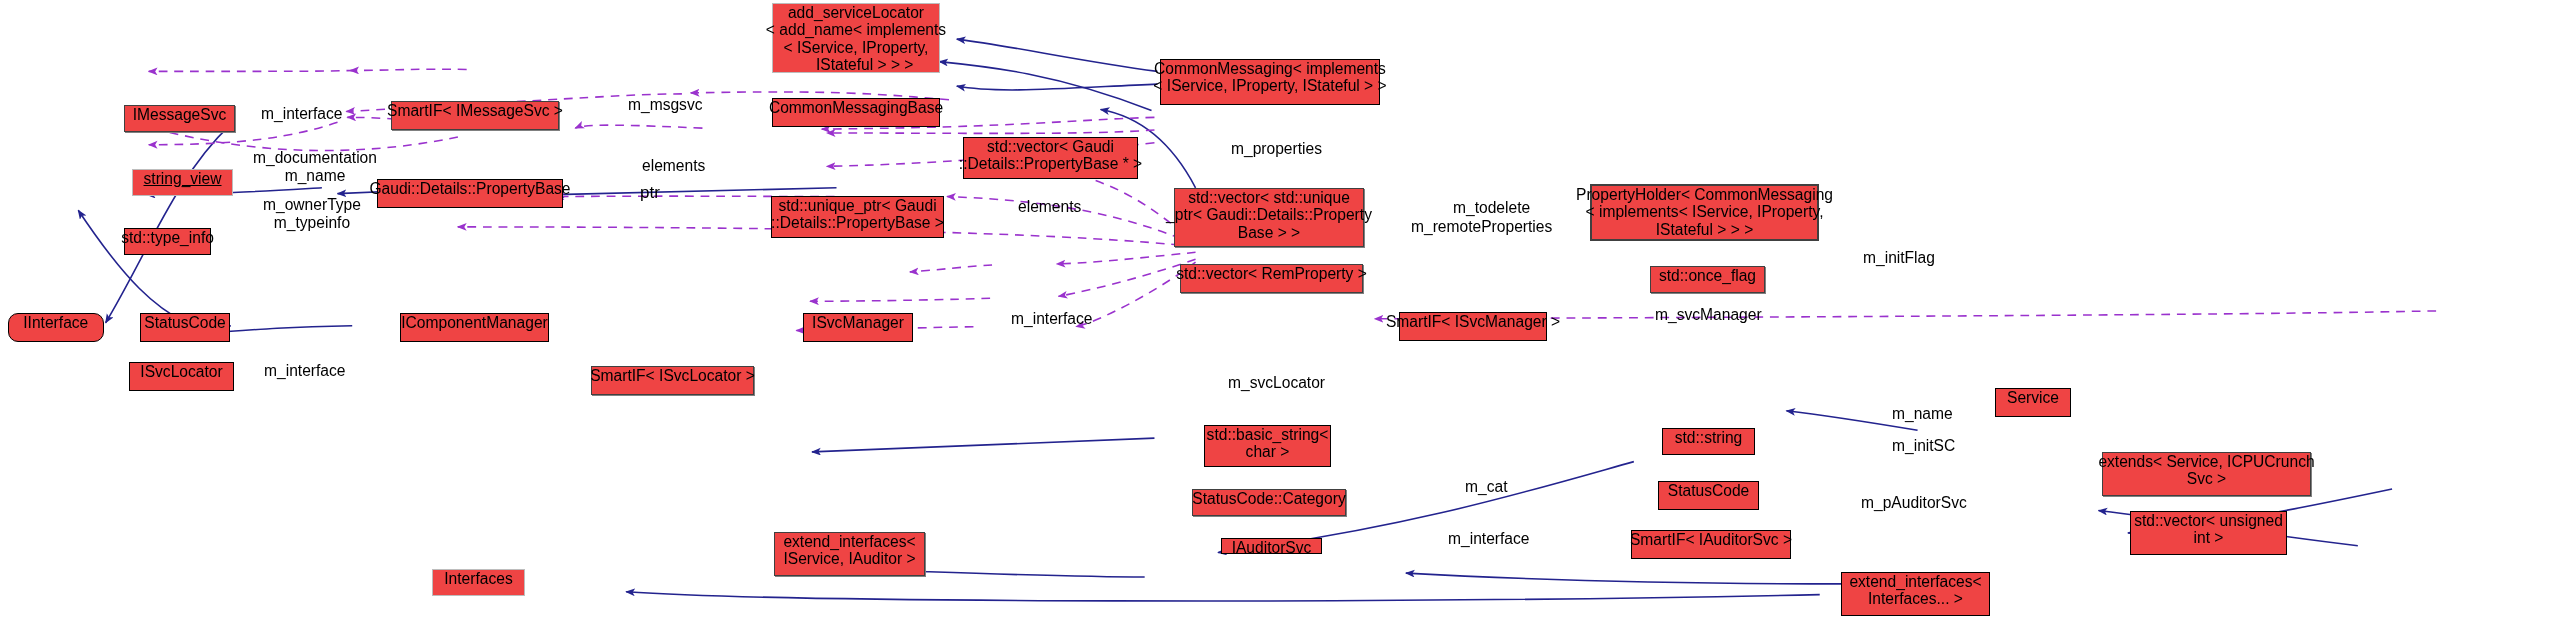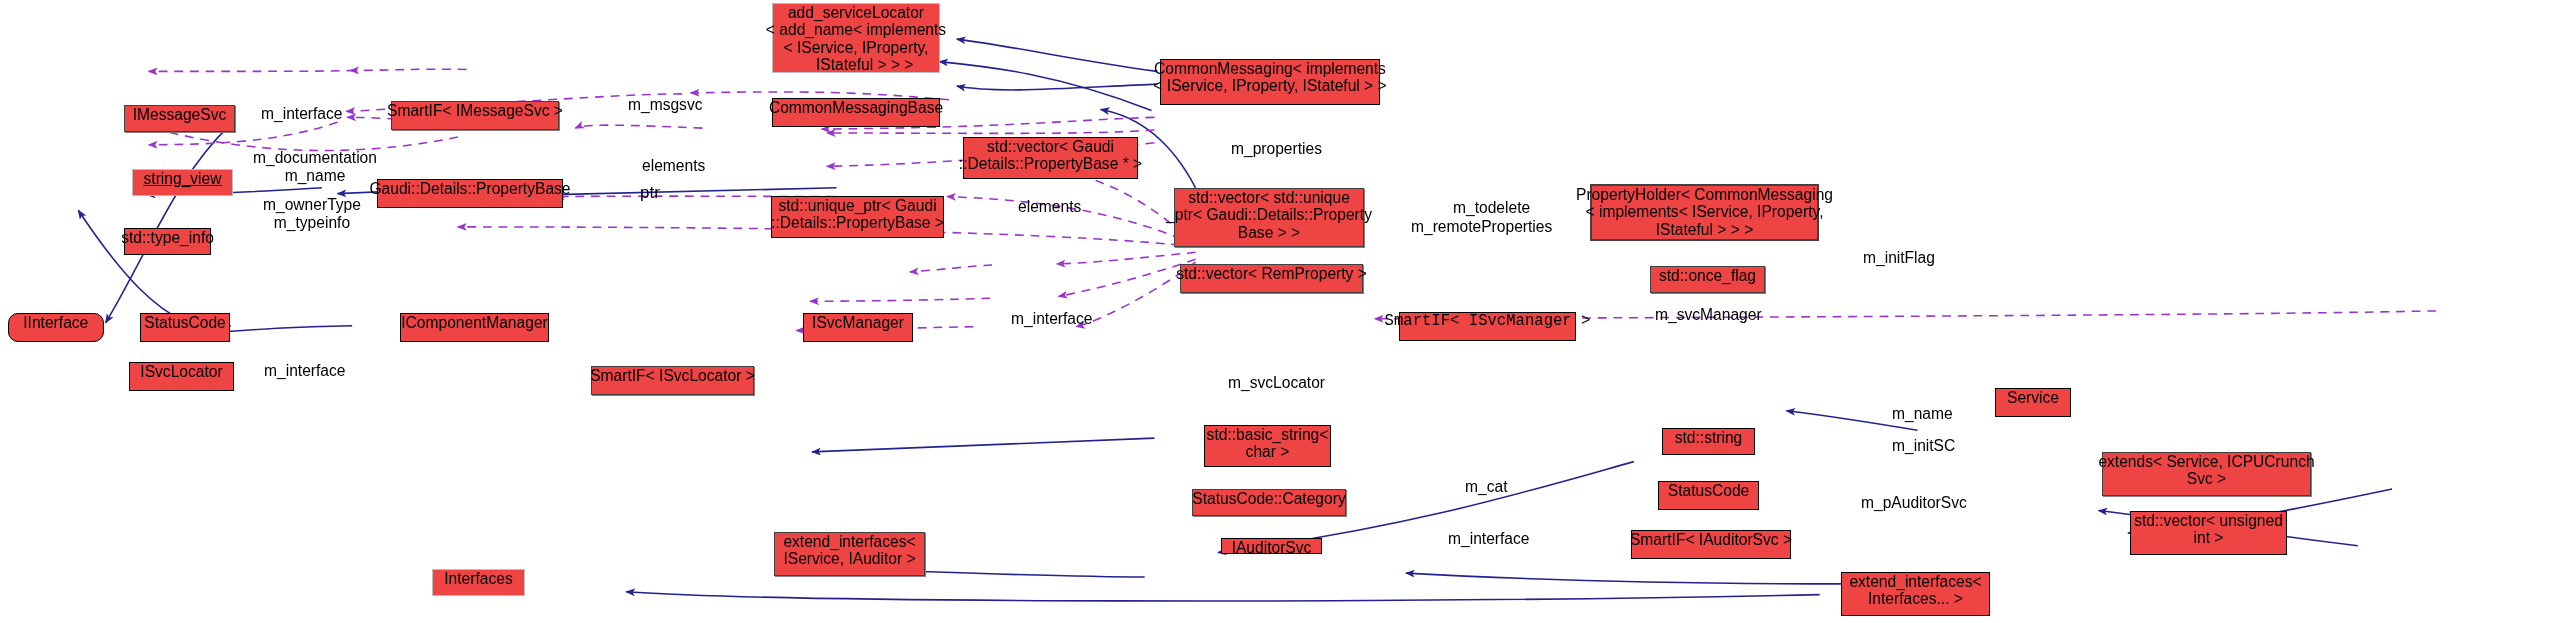--- a/index.html
+++ b/index.html
@@ -137,21 +137,21 @@
     </div>
     <div class="node b-black" style="left: 140px; top: 313px; width: 90px; height: 29px; font-size: 15.6px;">
       <span class="lbl">StatusCode</span>
     </div>
     <div class="node b-black" style="left: 400px; top: 313px; width: 149px; height: 29px; font-size: 15.6px;">
       <span class="lbl">IComponentManager</span>
     </div>
     <div class="node b-black" style="left: 803px; top: 313px; width: 110px; height: 29px; font-size: 15.6px;">
       <span class="lbl">ISvcManager</span>
     </div>
-    <div class="node b-black" style="left: 1399px; top: 312px; width: 177px; height: 29px; font-size: 15.6px; font-family: Liberation Mono, monospace;">
+    <div class="node b-black" style="left: 1399px; top: 312px; width: 148px; height: 29px; font-size: 15.6px;">
       <span class="lbl">SmartIF&lt; ISvcManager &gt;</span>
     </div>
     <div class="node b-black" style="left: 129px; top: 362px; width: 105px; height: 29px; font-size: 15.6px;">
       <span class="lbl">ISvcLocator</span>
     </div>
     <div class="node b-dark" style="left: 591px; top: 366px; width: 163px; height: 29px; font-size: 15.6px;">
       <span class="lbl">SmartIF&lt; ISvcLocator &gt;</span>
     </div>
     <div class="node b-black" style="left: 1995px; top: 388px; width: 76px; height: 29px; font-size: 15.6px;">
       <span class="lbl">Service</span>

